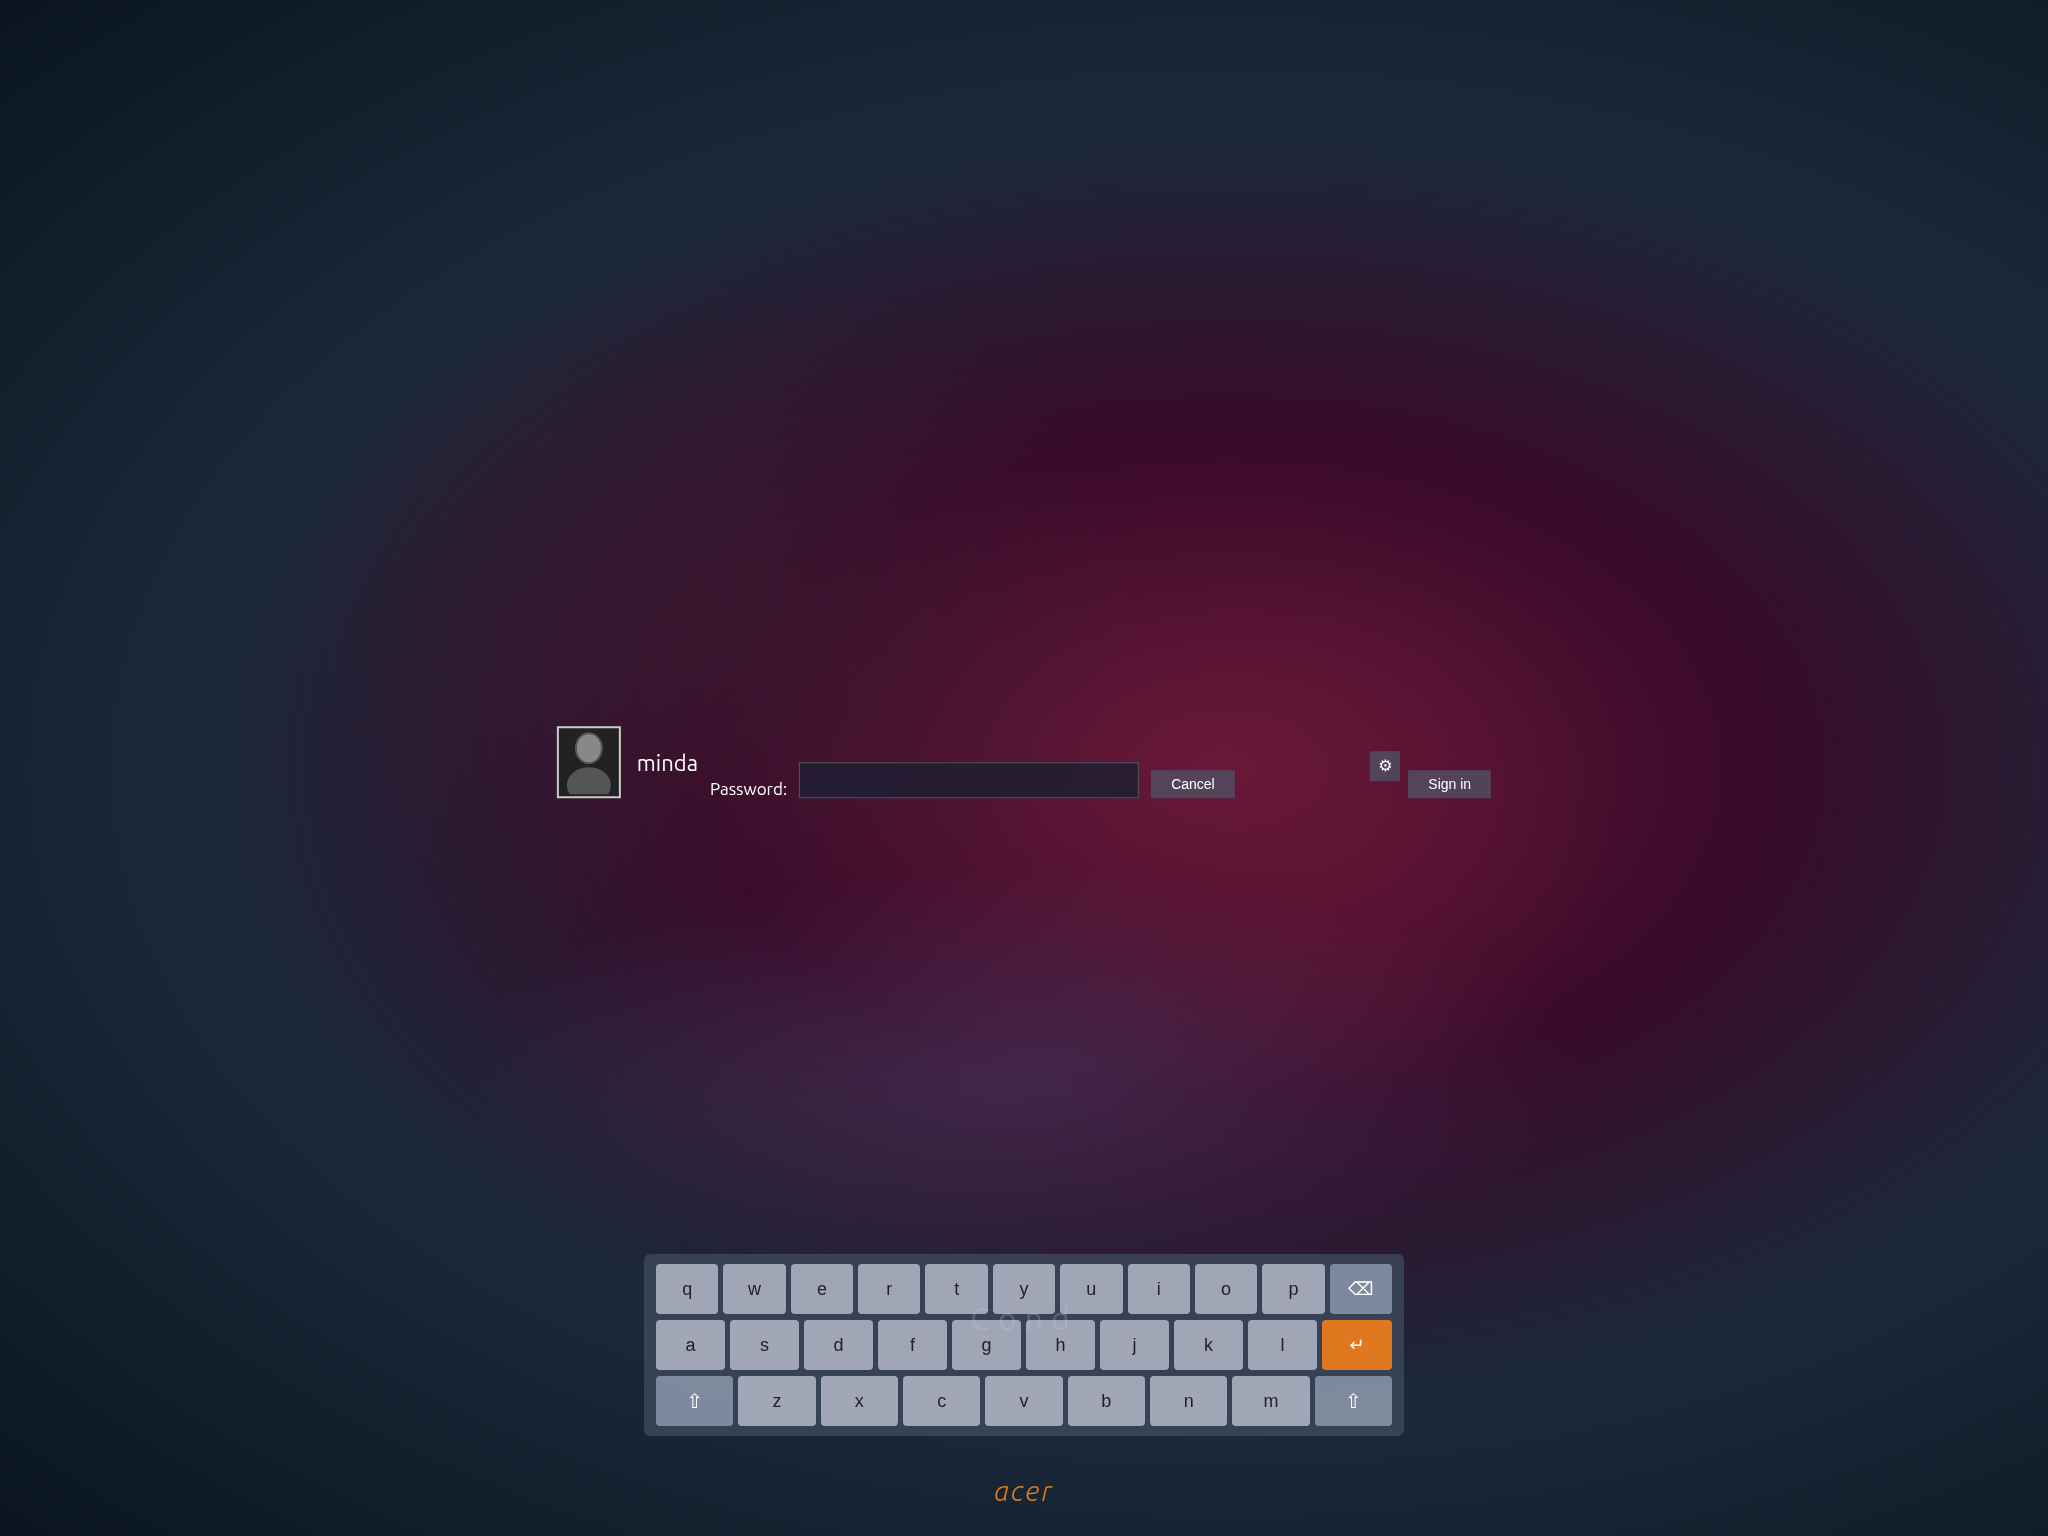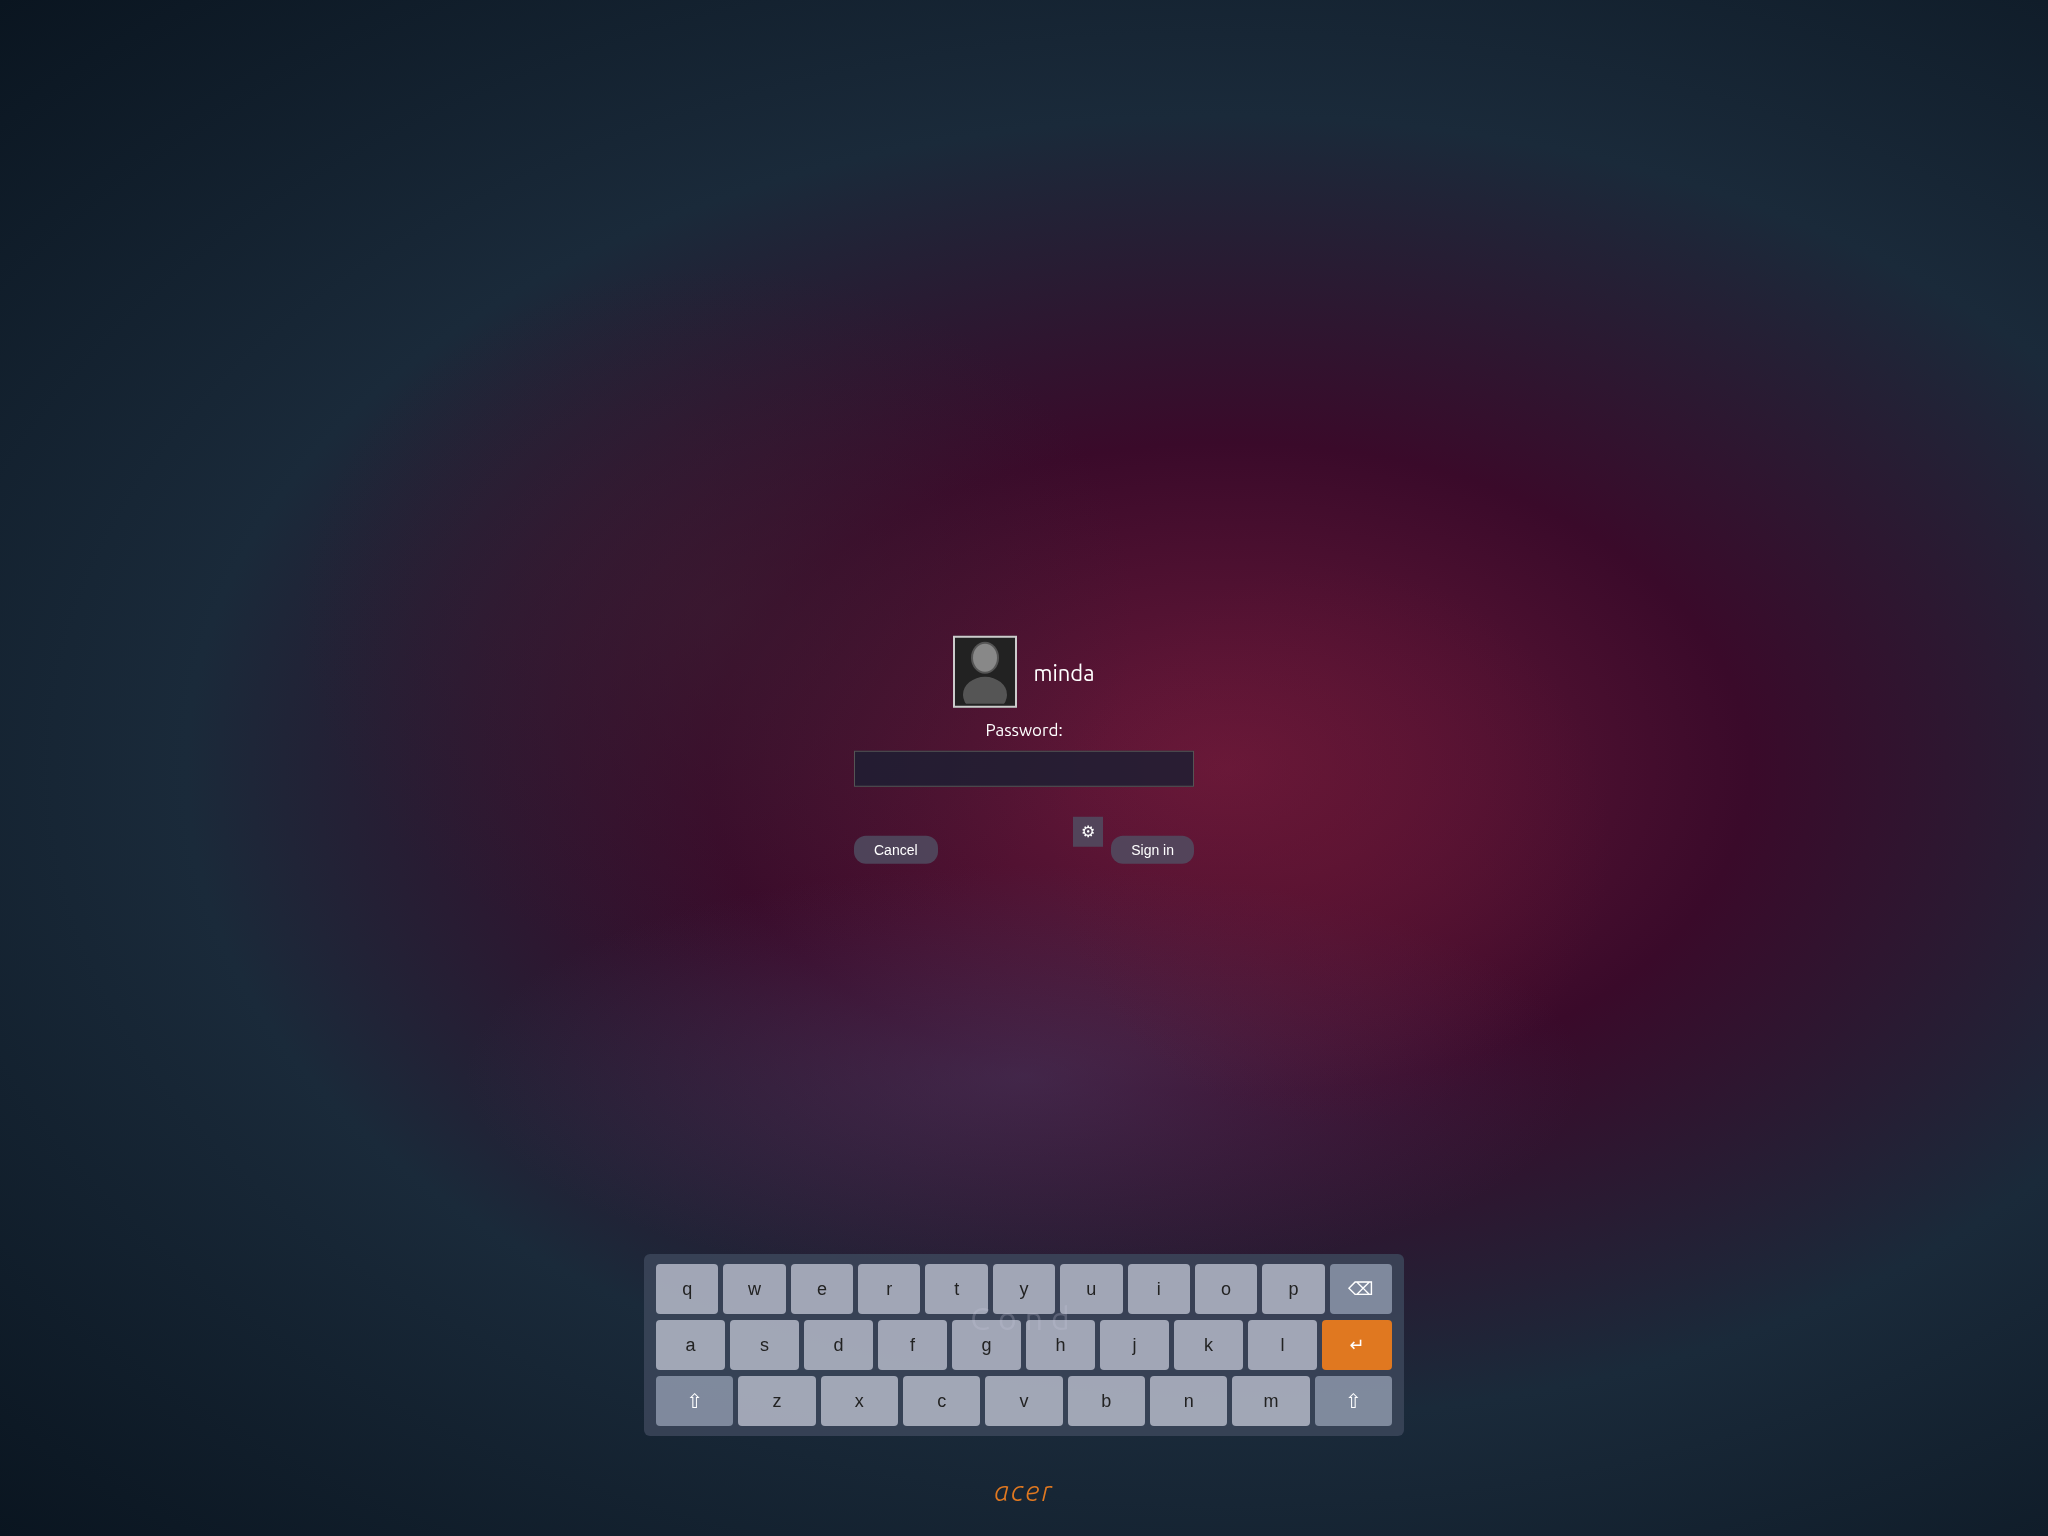--- a/index.html
+++ b/index.html
@@ -57,22 +57,22 @@
       font-size: 15px;
     }
 
     
     #login-box {
       position: absolute;
       top: 50%;
       left: 50%;
       transform: translate(-50%, -58%);
       display: flex;
-      flex-direction: column;
-      align-items: center;
+      flex-direction: row;
+      align-items: flex-end;
       gap: 12px;
     }
 
     #user-row {
       display: flex;
       align-items: center;
       gap: 16px;
     }
 
     #avatar {
@@ -123,21 +123,21 @@
       align-items: center;
       justify-content: space-between;
       width: 340px;
     }
 
     .btn {
       padding: 6px 20px;
       font-size: 14px;
       border: none;
       cursor: pointer;
-      border-radius: 12px;
+      border-radius: 0;
       margin-top: 37px;
     }
 
     #cancel-btn {
       background: rgba(80,80,100,0.8);
       color: #fff;
     }
 
     #signin-row {
       display: flex;

